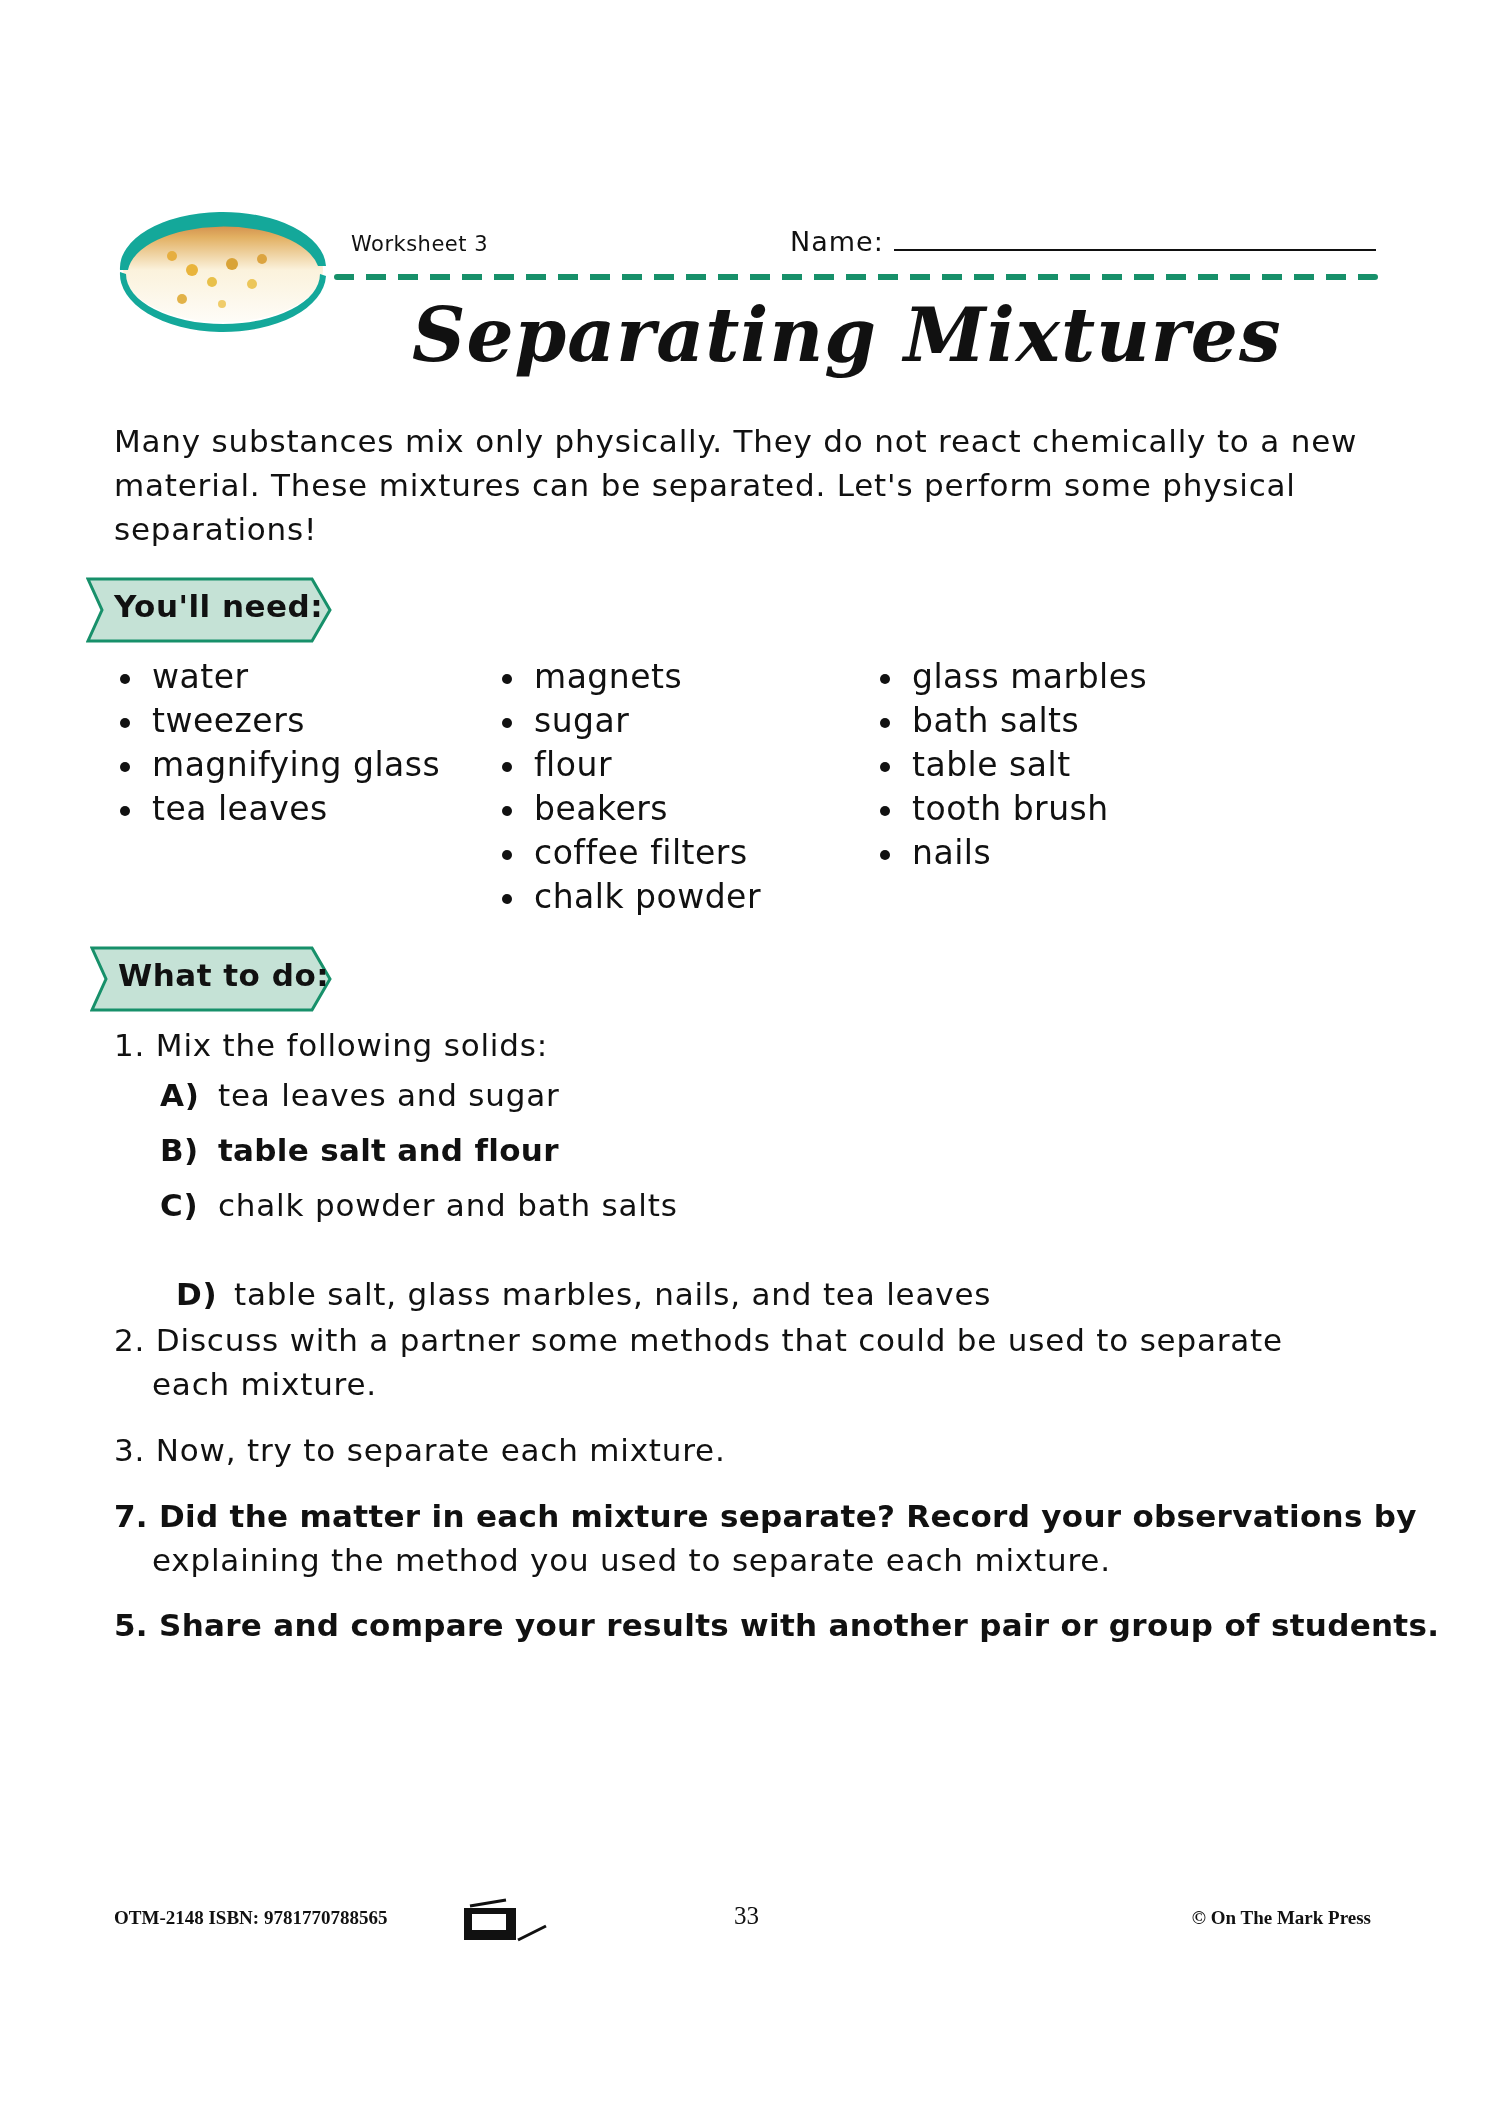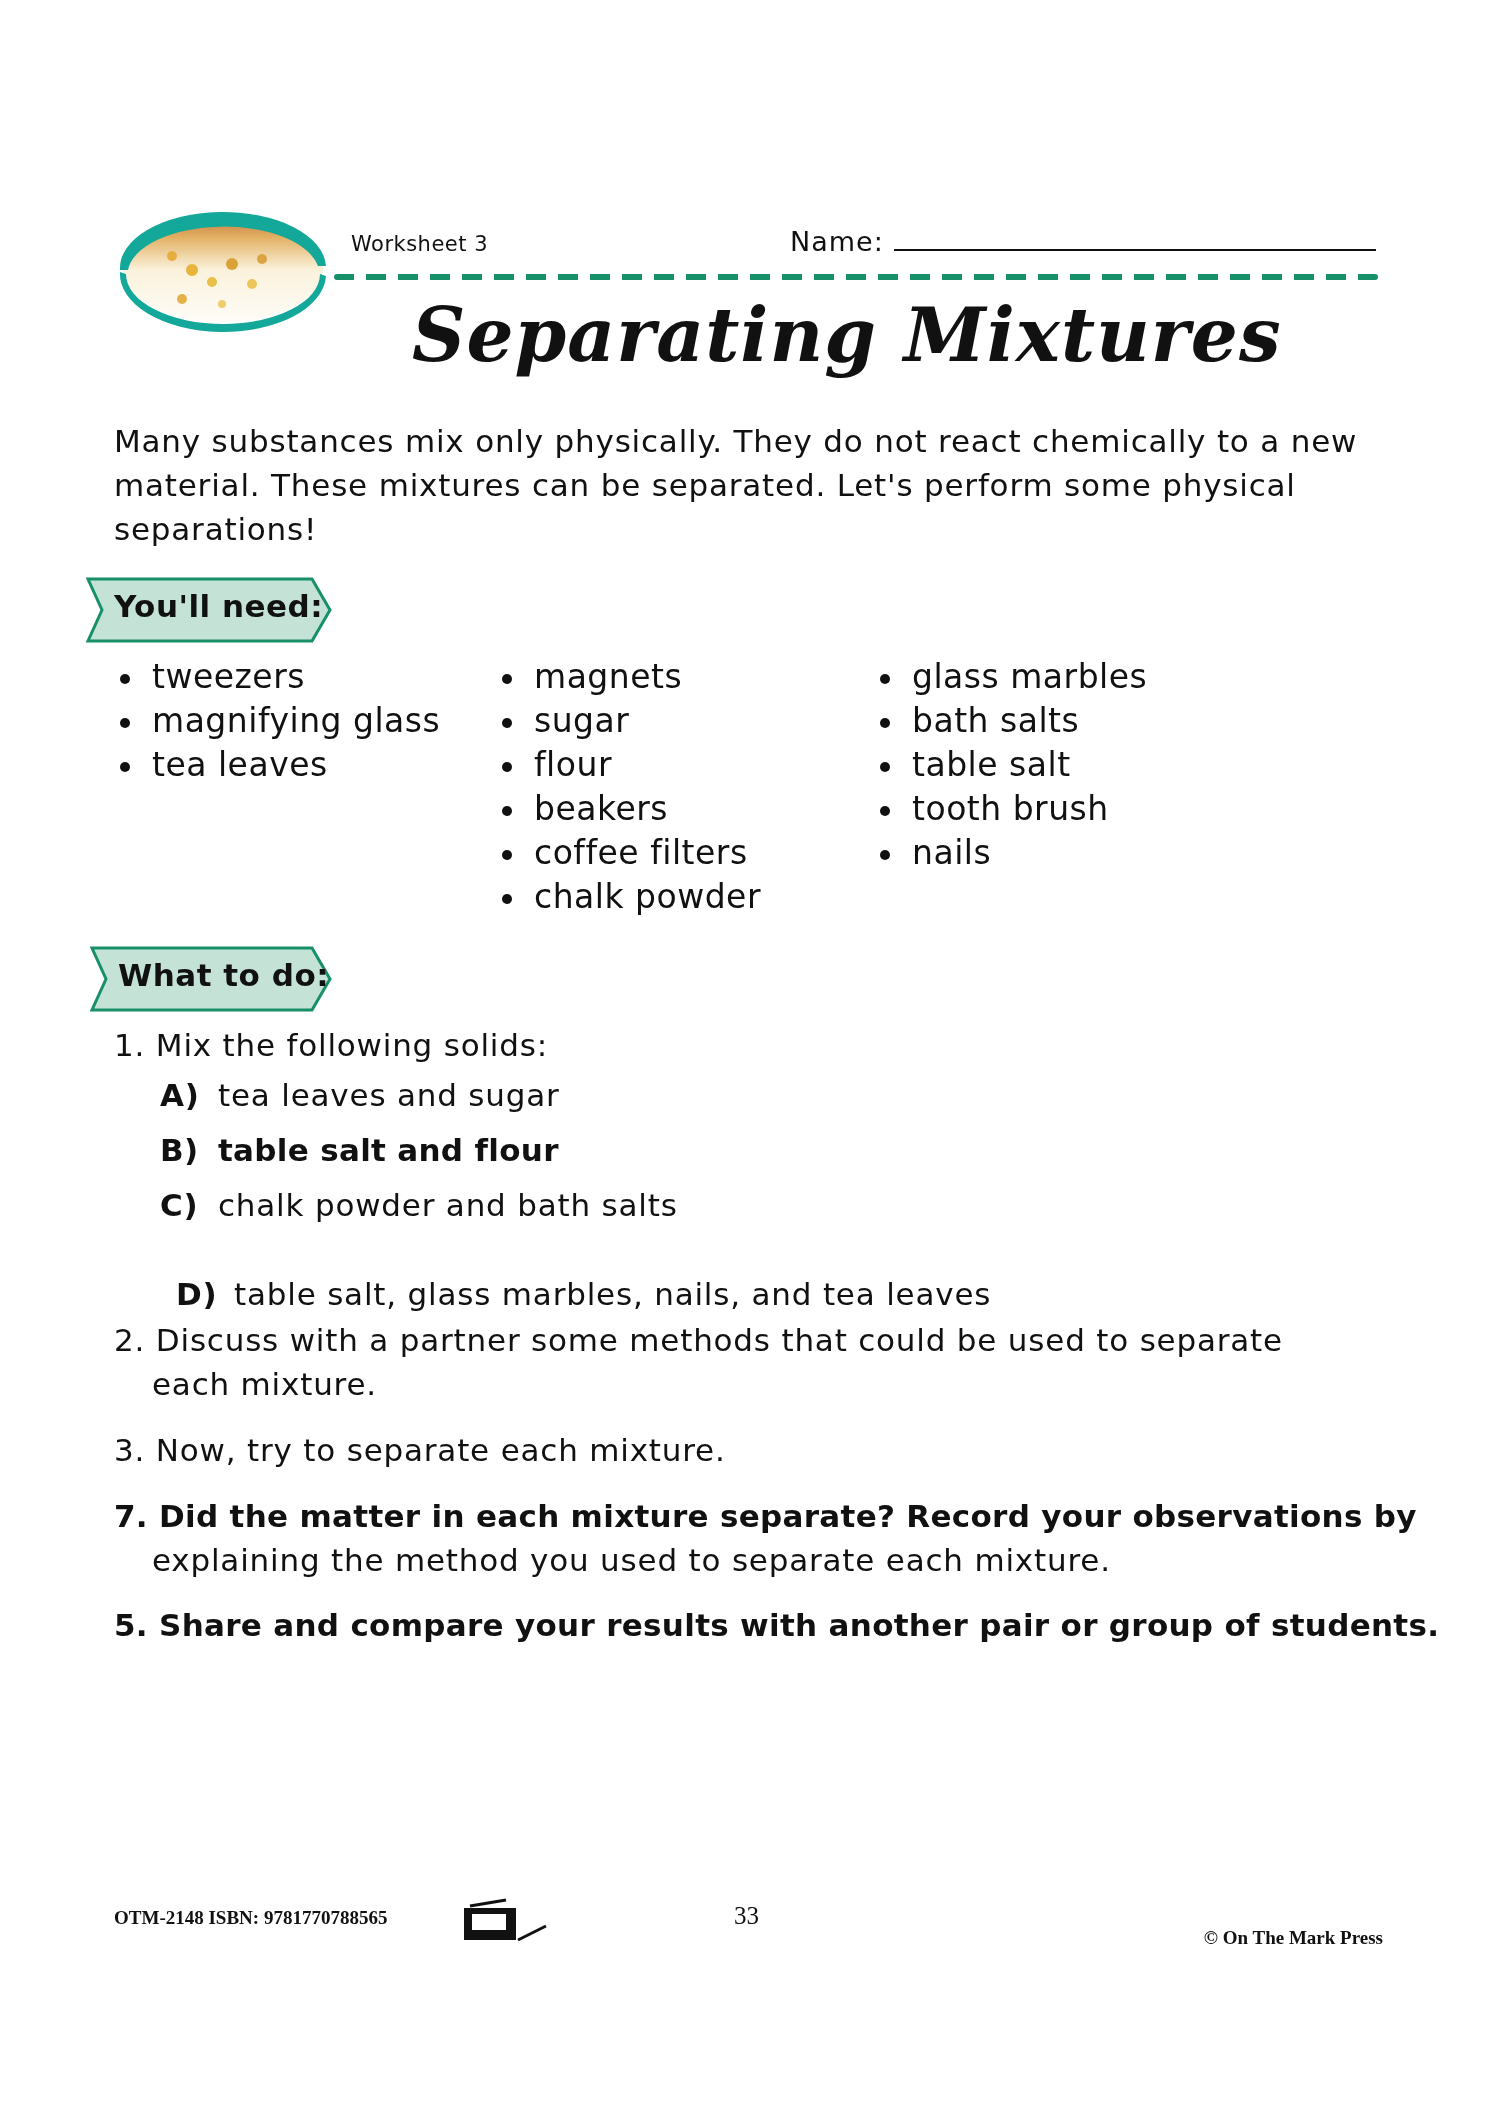--- a/index.html
+++ b/index.html
@@ -67,20 +67,21 @@
 
 <div class="abs intro">Many substances mix only physically. They do not react chemically to a new material. These mixtures can be separated. Let's perform some physical separations!</div>
 
 <div class="abs tag need">
   <svg width="246" height="66">
       <polygon points="2,2 226,2 244,33 226,64 2,64 16,33" fill="#c5e2d6" stroke="#17906a" stroke-width="3"></polygon>
     </svg>
   <span>You'll need:</span>
 </div>
 <div class="abs col c1">
+  <div>water</div>
   <div>tweezers</div>
   <div>magnifying glass</div>
   <div>tea leaves</div>
 </div>
 <div class="abs col c2">
   <div>magnets</div>
   <div>sugar</div>
   <div>flour</div>
   <div>beakers</div>
   <div>coffee filters</div>
@@ -116,13 +117,13 @@
 <div class="abs footer" style="left:114px;">OTM-2148  ISBN: 9781770788565</div>
 <div class="abs" style="left:462px;top:1898px;">
   <svg width="86" height="44" viewBox="0 0 86 44">
     <line x1="8" y1="8" x2="44" y2="2" stroke="#111" stroke-width="3"></line>
     <rect x="2" y="10" width="52" height="32" fill="#111"></rect>
     <rect x="10" y="16" width="34" height="16" fill="#fff"></rect>
     <line x1="56" y1="42" x2="84" y2="28" stroke="#111" stroke-width="3"></line>
   </svg>
 </div>
 <div class="abs footer" style="left:734px;font-weight:normal;font-size:25px;top:1902px;">33</div>
-<div class="abs footer" style="right:106px;margin-top:20px;">© On The Mark Press</div>
+<div class="abs footer" style="right:118px;">© On The Mark Press</div>
 
 </body></html>

